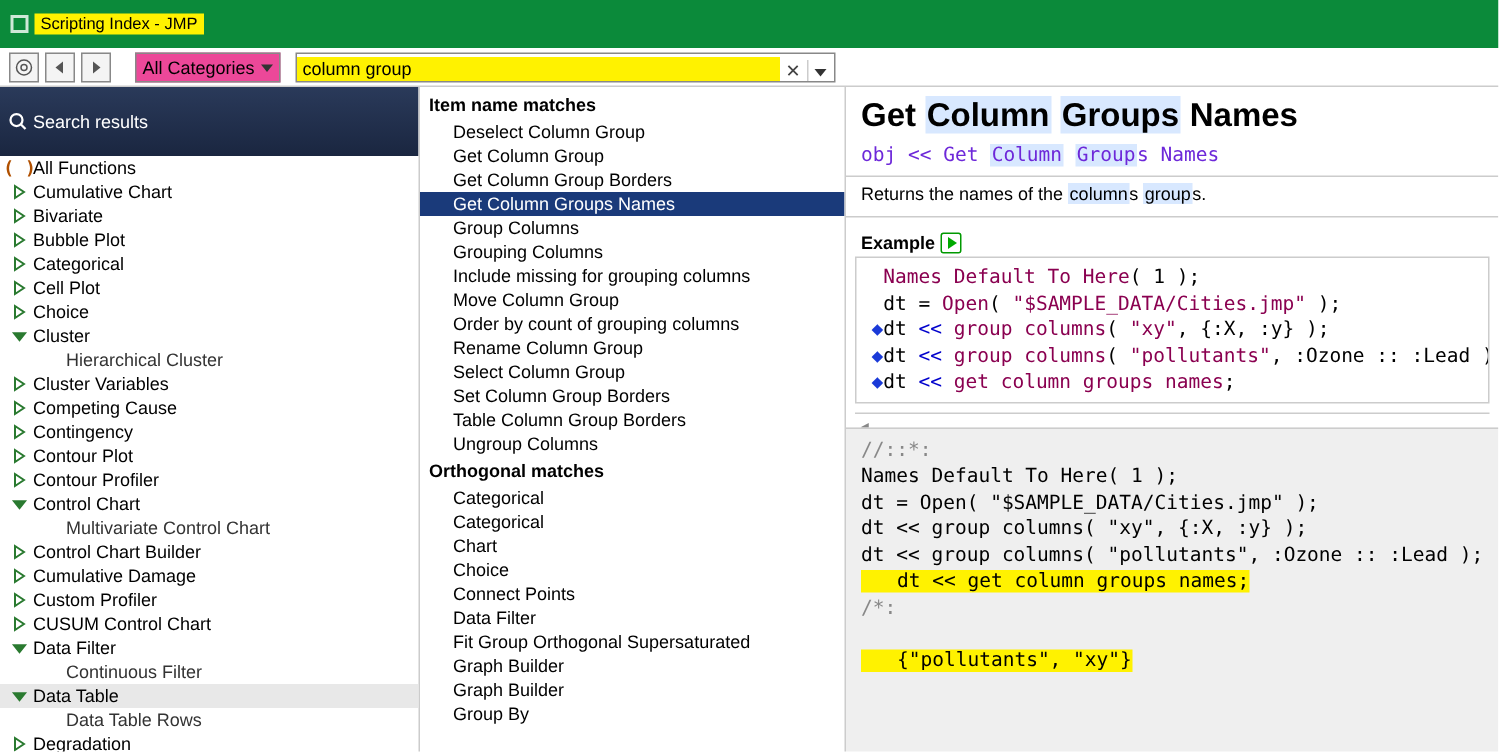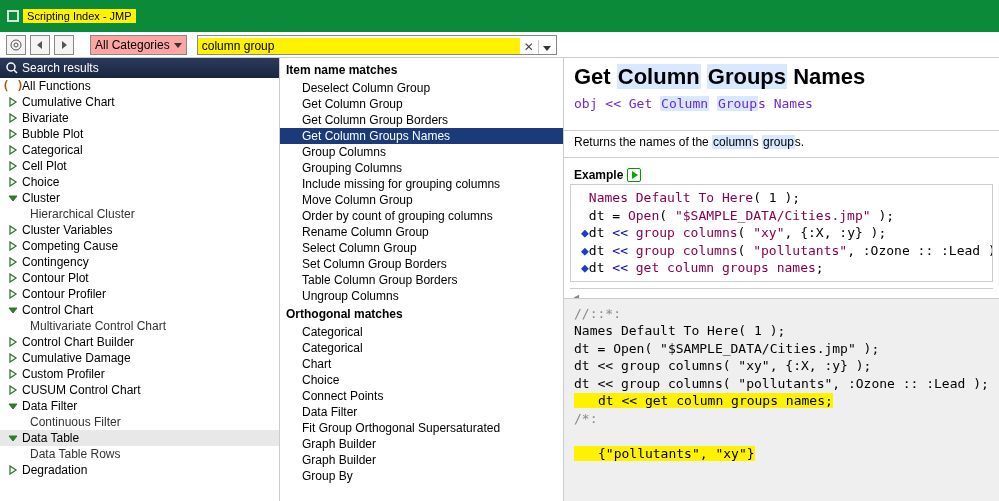--- a/index.html
+++ b/index.html
@@ -1,48 +1,48 @@
 <!DOCTYPE html>
 <html><head>
 <meta charset="utf-8">
 <style>
 * { box-sizing: border-box; margin: 0; padding: 0; }
 body { font-family: "Segoe UI", Arial, sans-serif; font-size: 12px; background: #fff; width: 999px; height: 501px; overflow: hidden; }
 .titlebar { background: #0b8a3a; color: #fff; height: 22px; display: flex; align-items: center; padding: 16px 6px; font-size: 11px; }
 .titlebar span { background: #fff200; color: #000; padding: 1px 4px; }
 .toolbar { height: 26px; display: flex; align-items: center; gap: 4px; padding: 2px 6px; border-bottom: 1px solid #ccc; }
 .nav-btn { width: 20px; height: 20px; border: 1px solid #888; background: #f4f4f4; display: flex; align-items: center; justify-content: center; font-size: 11px; cursor: pointer; }
-.cat-select { height: 20px; border: 1px solid #888; background: #fca5a5; padding: 0 16px 0 4px; font-size: 12px; position: relative; display: flex; align-items: center; cursor: pointer; margin-left: 12px; }
+.cat-select { height: 20px; border: 1px solid #888; background: #ec4899; padding: 0 16px 0 4px; font-size: 12px; position: relative; display: flex; align-items: center; cursor: pointer; margin-left: 12px; }
 .cat-select::after { content: ""; position: absolute; right: 4px; top: 7px; border-left: 4px solid transparent; border-right: 4px solid transparent; border-top: 5px solid #333; }
 .search-wrap { flex: 1; display: flex; align-items: flex-end; border: 1px solid #888; height: 20px; background: #fff; margin-left: 6px; max-width: 360px; }
 .search-input { flex: 1; border: none; outline: none; padding: 0 4px; font-size: 12px; background: #fff200; height: 16px; }
 .clear-btn { width: 18px; text-align: center; cursor: pointer; color: #444; }
 .menu-drop { width: 18px; text-align: center; cursor: pointer; border-left: 1px solid #ccc; }
 .menu-drop::after { content: ""; display: inline-block; border-left: 4px solid transparent; border-right: 4px solid transparent; border-top: 5px solid #333; }
 .main { display: flex; height: calc(100% - 48px); }
 .col-left { width: 280px; border-right: 1px solid #ccc; overflow-y: auto; position: relative; }
 .col-left::-webkit-scrollbar { width: 14px; }
 .col-left::-webkit-scrollbar-thumb { background: #ccc; }
-.tree-head { background: linear-gradient(#2a3a5a,#1a2640); color: #fff; padding: 3px 6px; display: flex; align-items: center; gap: 4px; }
+.tree-head { background: linear-gradient(#2a3a5a,#1a2640); color: #fff; padding: 16px 6px; display: flex; align-items: center; gap: 4px; }
 .tree-head svg { width: 12px; height: 12px; }
 .tree-item { padding: 1px 2px 1px 6px; display: flex; align-items: center; gap: 2px; white-space: nowrap; cursor: pointer; }
 .tree-item.sel { background: #e8e8e8; }
 .disclose { width: 14px; height: 14px; display: inline-flex; align-items: center; justify-content: center; }
 .disclose svg { width: 12px; height: 12px; }
-.child { padding-left: 30px; color: #333; }
+.child { padding-left: 44px; color: #333; }
 .col-mid { width: 284px; border-right: 1px solid #ccc; overflow-y: auto; padding-top: 2px; }
 .group-head { font-weight: bold; padding: 3px 6px; }
 .list-item { padding: 1px 6px 1px 22px; cursor: pointer; white-space: nowrap; }
 .list-item.sel { background: #1a3a7a; color: #fff; }
 .col-right { flex: 1; overflow: hidden; display: flex; flex-direction: column; }
 .doc-head { padding: 6px 10px 2px; }
 .doc-title { font-size: 22px; font-weight: 600; }
 .hl-w { background: #d8e8ff; padding: 0 1px; }
 .syntax { font-family: Consolas, monospace; font-size: 13px; padding: 4px 10px; color: #6d28d9; }
-.desc { padding: 4px 10px 8px; border-top: 1px solid #ccc; border-bottom: 1px solid #ccc; margin-top: 15px; }
+.desc { padding: 4px 10px 8px; border-top: 1px solid #ccc; border-bottom: 1px solid #ccc; margin-top: 2px; }
 .example-head { padding: 4px 10px 2px; font-weight: bold; display: flex; align-items: center; gap: 4px; }
 .run-icon { width: 14px; height: 14px; border: 1px solid #090; display: inline-flex; align-items: center; justify-content: center; border-radius: 2px; }
 .run-icon::after { content:""; border-left: 6px solid #0a0; border-top: 4px solid transparent; border-bottom: 4px solid transparent; margin-left:1px;}
 .codebox { font-family: Consolas, monospace; font-size: 13px; padding: 4px 10px; border: 1px solid #ccc; margin: 0 6px 6px 6px; overflow-x: auto; white-space: pre; line-height: 1.35; }
 .codebox .kw { color: #8a0050; }
 .codebox .str { color: #8a0050; }
 .codebox .op { color: #0000cc; }
 .diamond { color: #1a3ad8; }
 .out-panel { background: #efefef; border-top: 1px solid #ccc; padding: 6px 10px; font-family: Consolas, monospace; font-size: 13px; white-space: pre; line-height: 1.35; flex:1; overflow:auto; }
 .gray { color: #888; }

